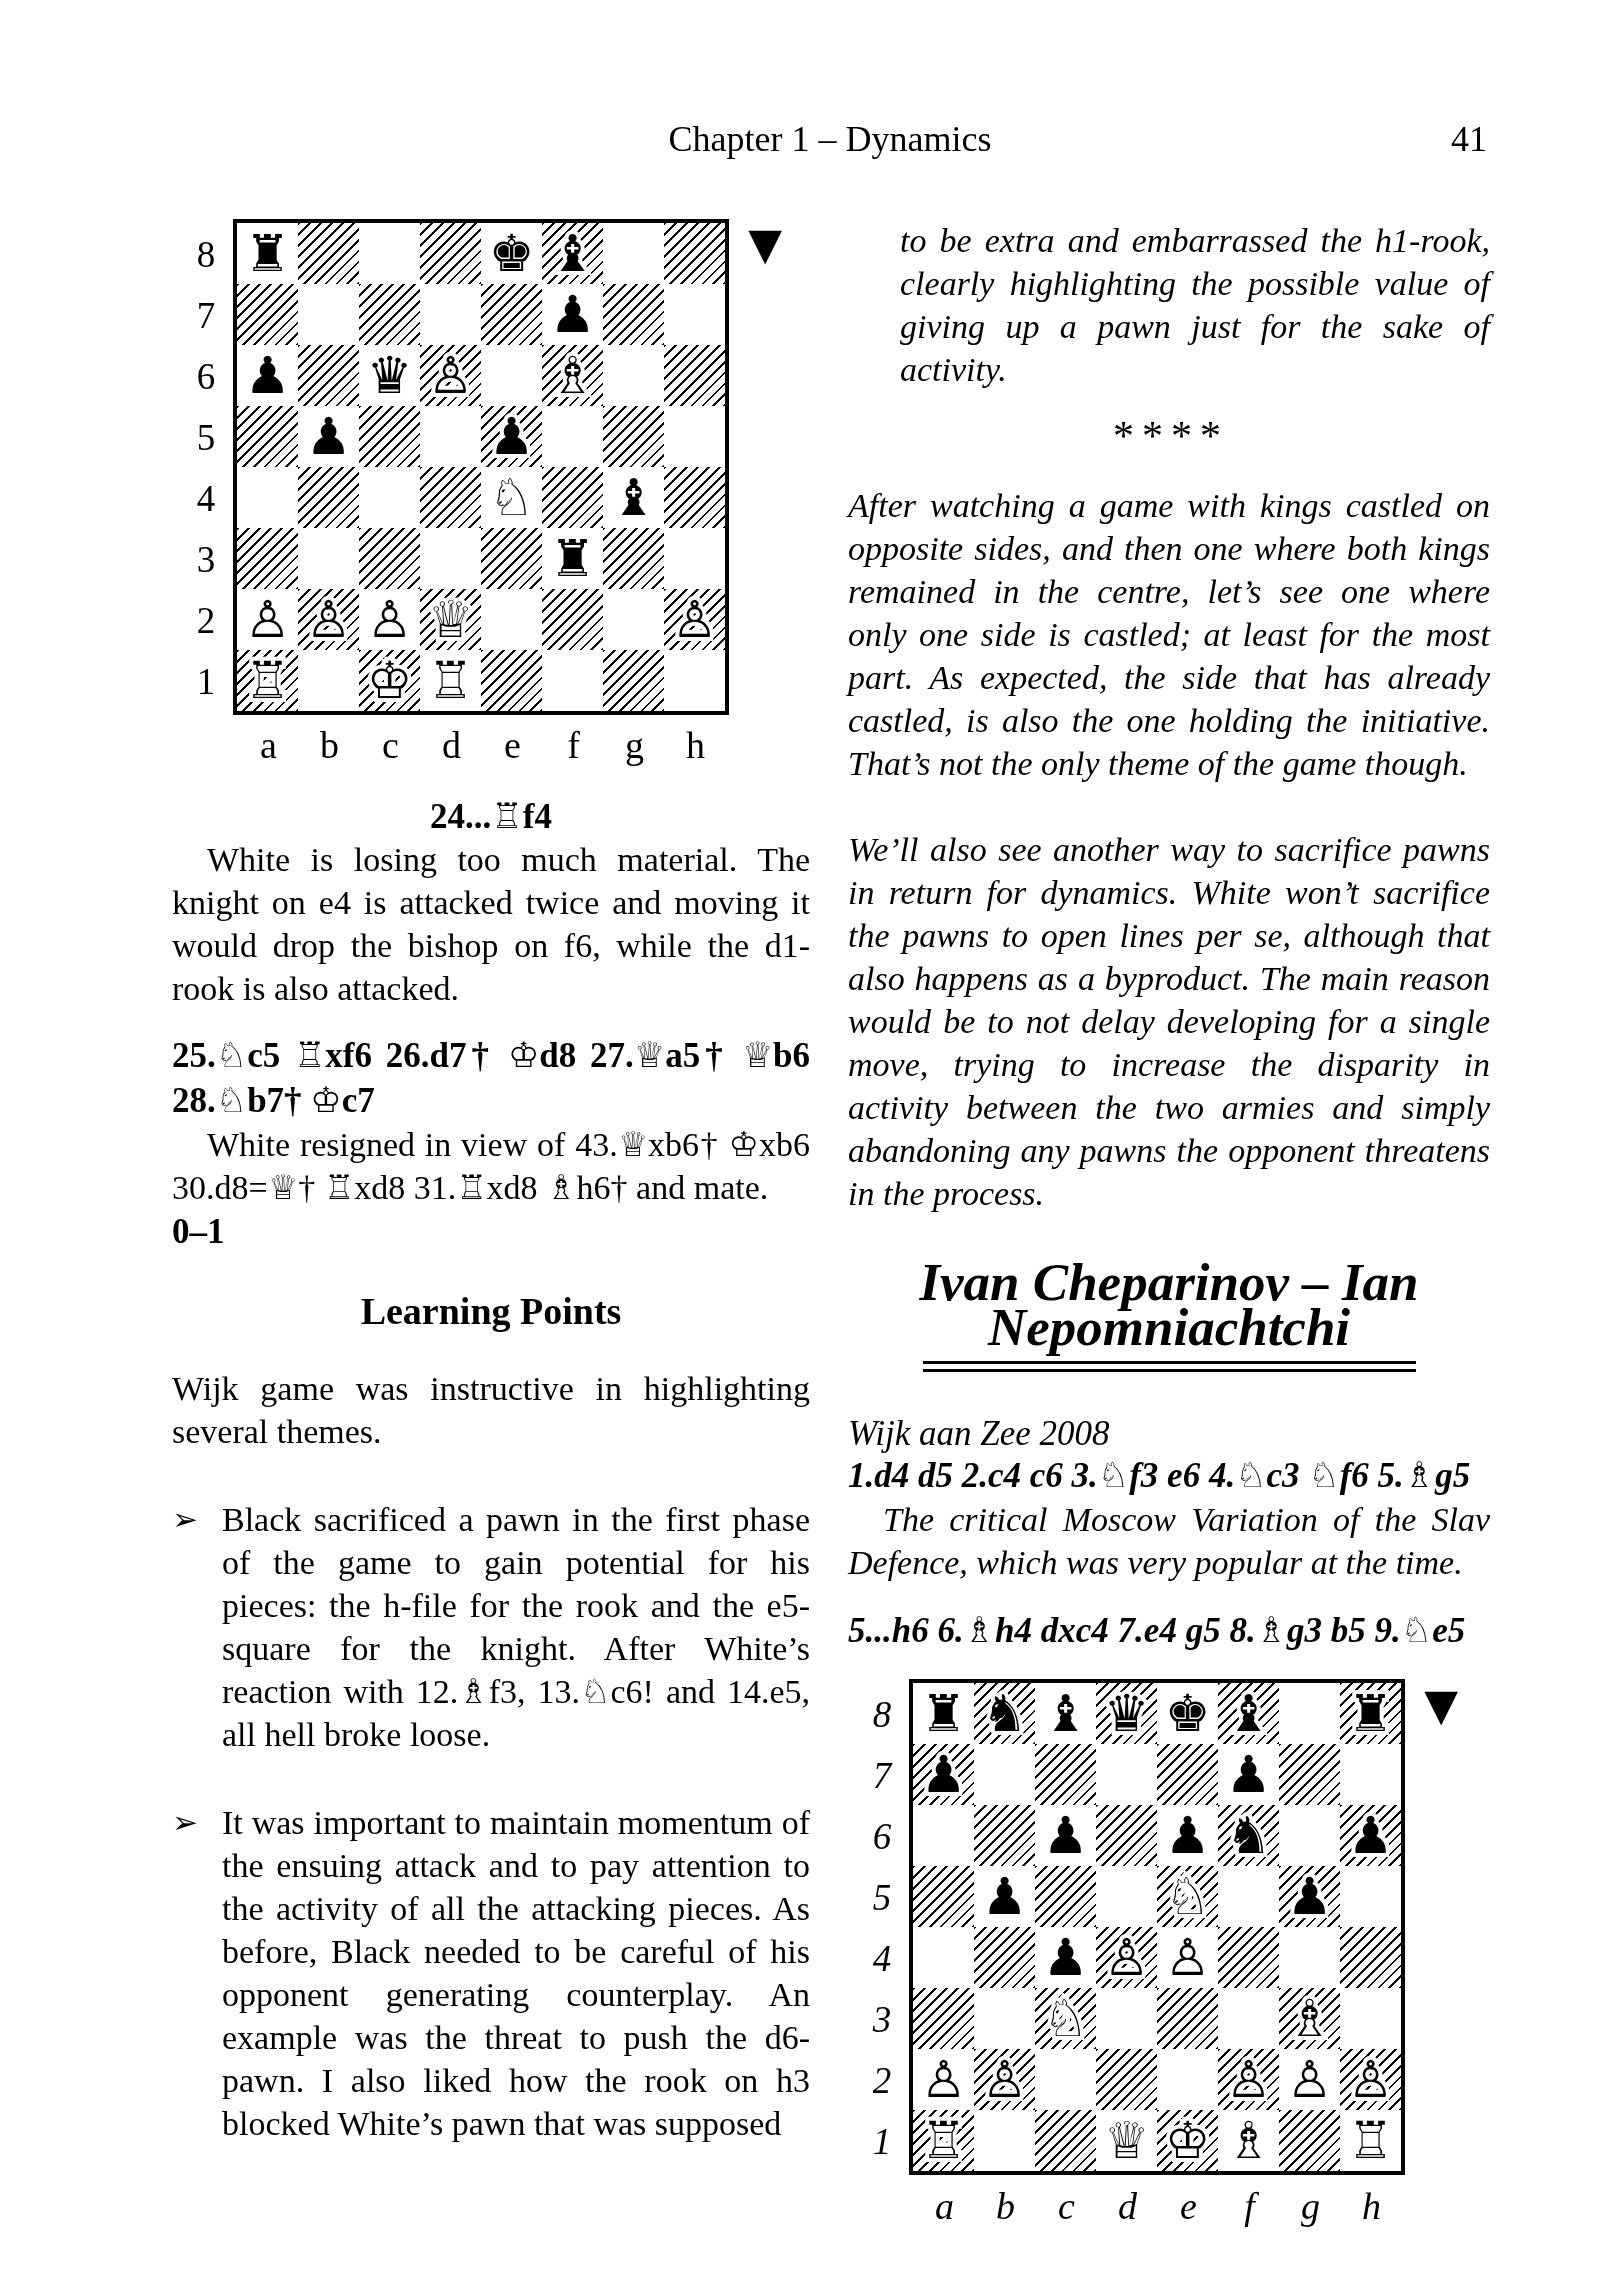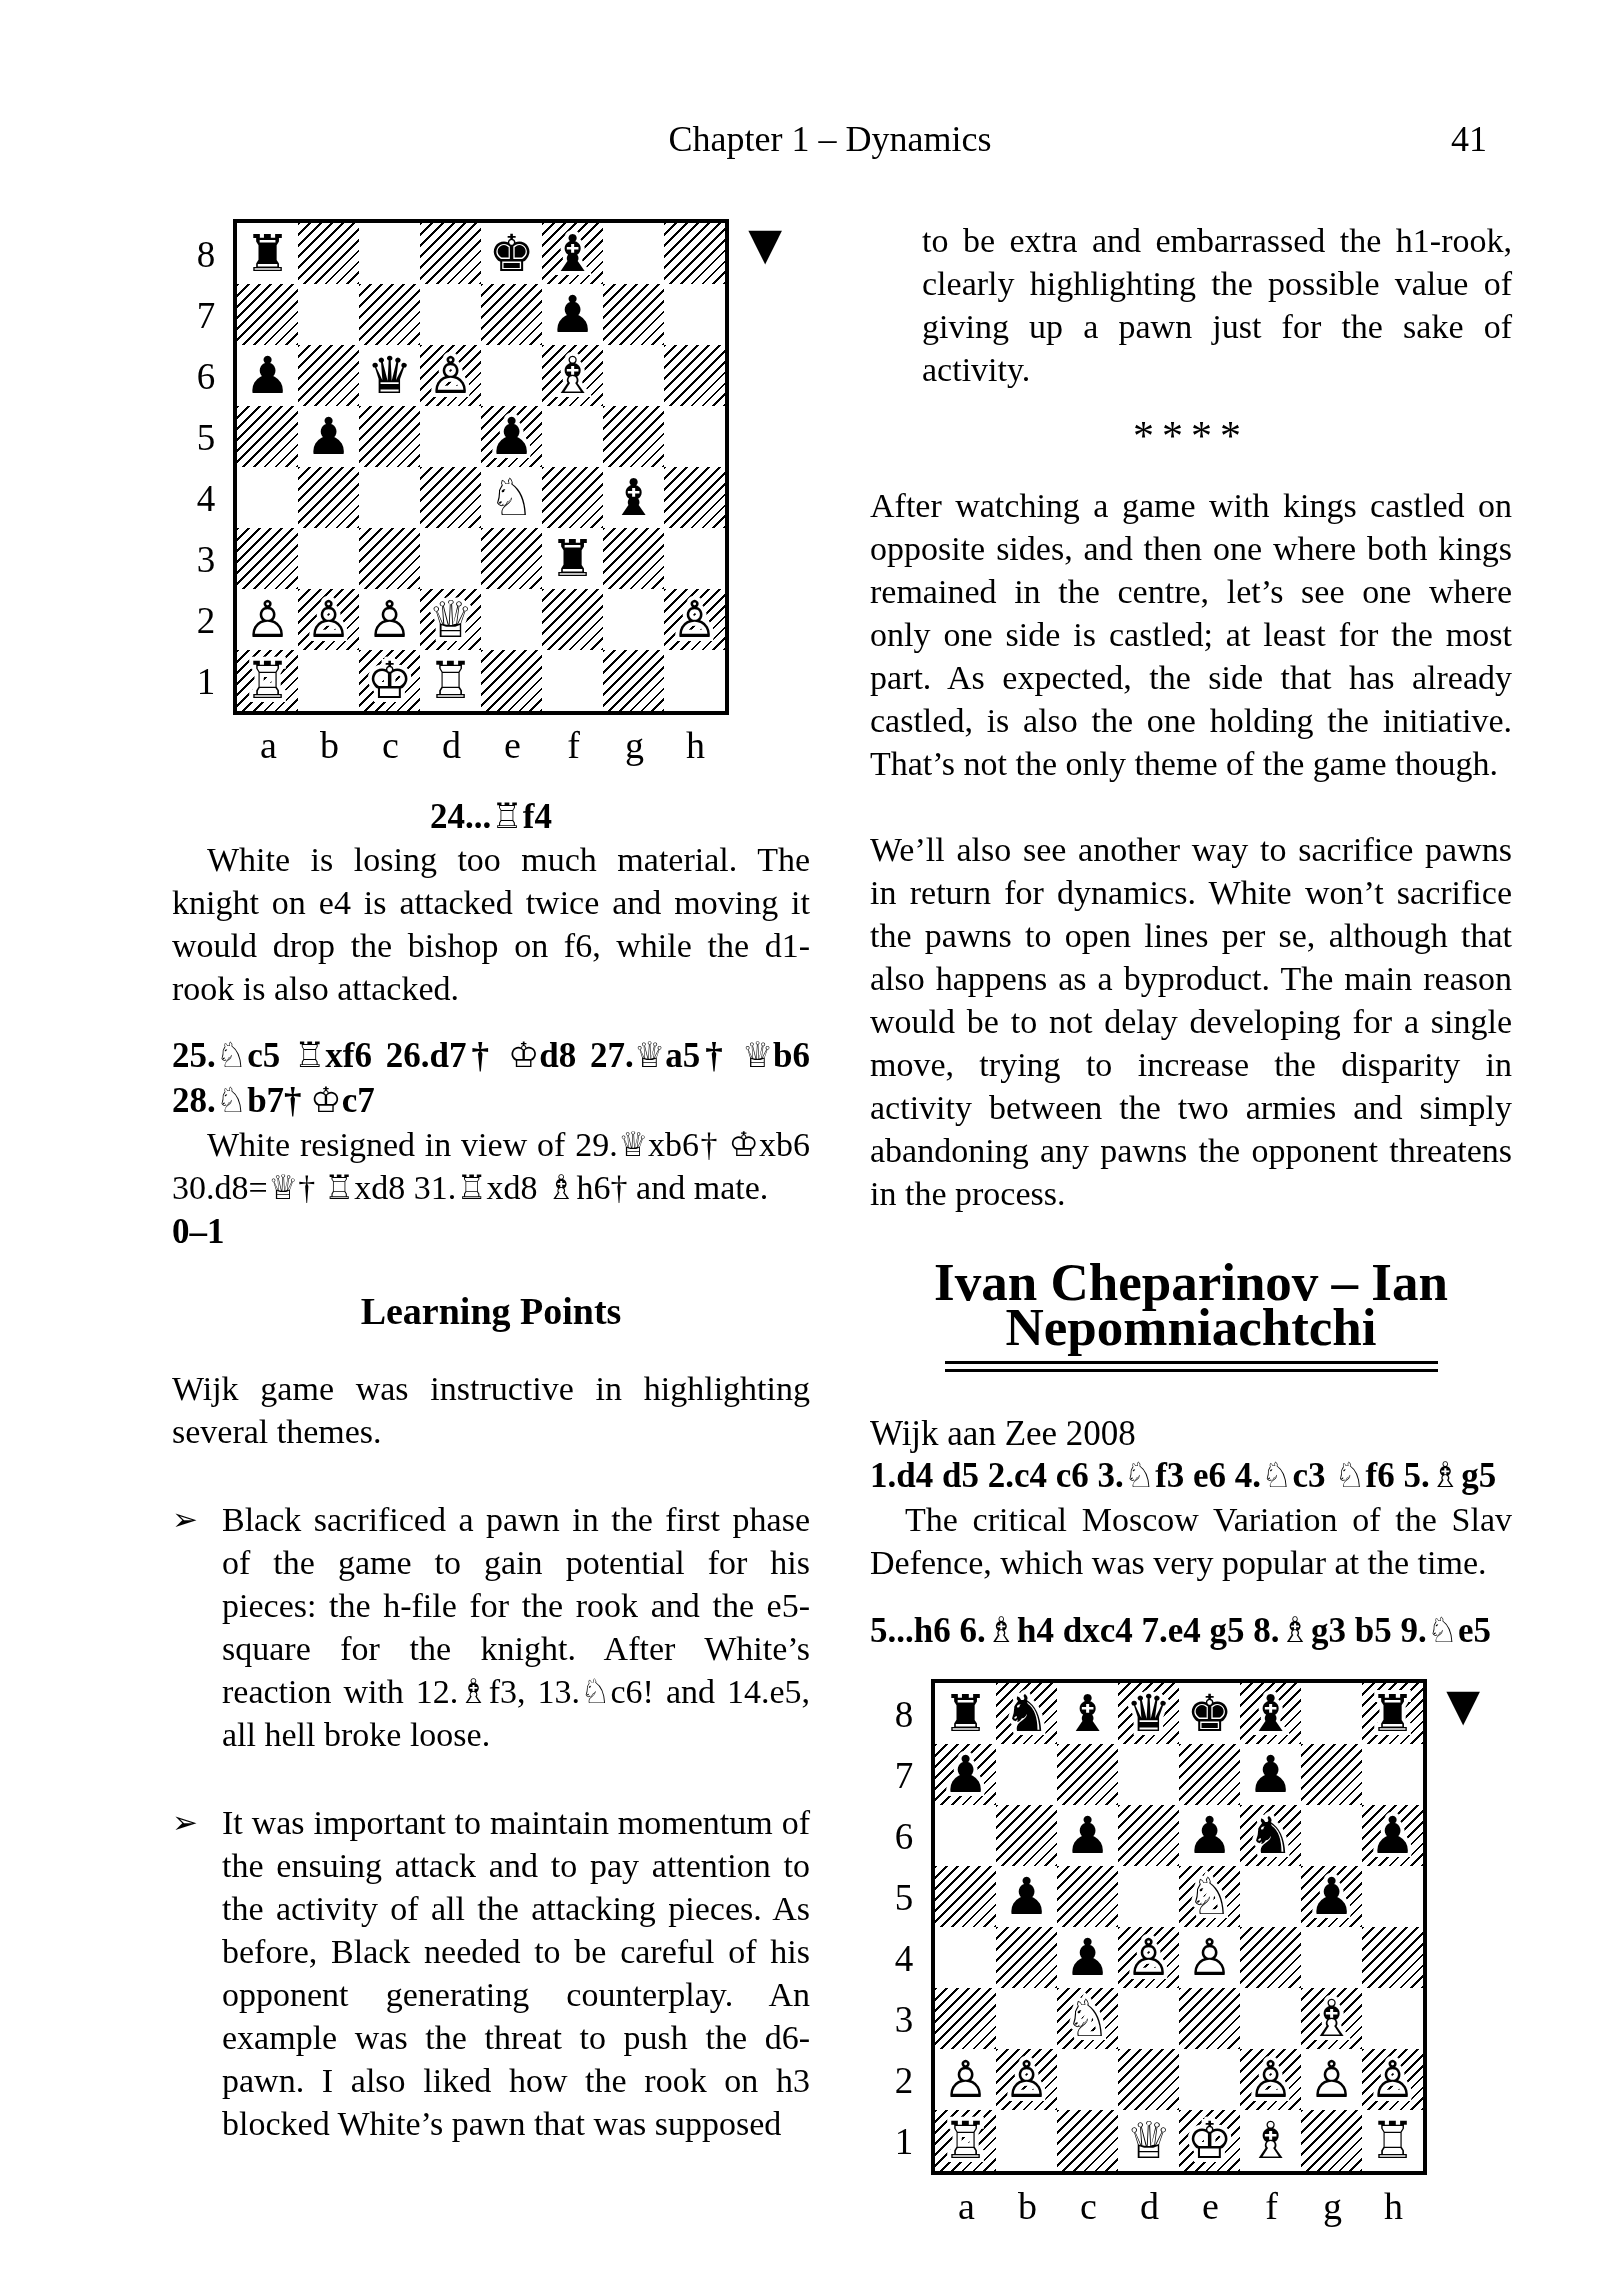--- a/index.html
+++ b/index.html
@@ -12,21 +12,21 @@
   .running-head {
     position:absolute; top:119px; left:172px; width:1316px;
     text-align:center; font-size:36px; line-height:40px;
   }
   .page-num {
     position:absolute; top:119px; right:131px; font-size:36px; line-height:40px;
   }
   
   .col { position:absolute; top:219px; width:638px; }
   .col-left  { left:172px; }
-  .col-right { left:870px; width:642px; }
+  .col-right { left:848px; width:642px;font-style:italic; }
 
   .para { font-size:34px; line-height:43px; text-align:justify; }
   .indent { text-indent:35px; }
   .moves { font-weight:bold; font-size:35px; line-height:45px; text-align:justify; }
   .move-heading { font-weight:bold; font-size:35px; line-height:42px; margin-top:27px;text-align:center; }
   .result-line { font-weight:bold; font-size:35px; line-height:45px; }
   .learning-heading { font-weight:bold; font-size:38px; text-align:center; margin:35px 0 34px; }
   .bullet { display:flex; margin-top:45px; }
   .bullet-marker { flex:none; width:50px; font-family:"DejaVu Sans",sans-serif; font-size:31px; line-height:43px; }
   .bullet-text { flex:1; }
@@ -165,21 +165,21 @@
           <div class="file-label">e</div>
           <div class="file-label">f</div>
           <div class="file-label">g</div>
           <div class="file-label">h</div>
         </div>
     </div>
 
     <div class="move-heading">24...♖f4</div>
     <div class="para indent">White is losing too much material. The knight on e4 is attacked twice and moving it would drop the bishop on f6, while the d1-rook is also attacked.</div>
     <div class="moves" style="margin-top:22.6px;">25.♘c5 ♖xf6 26.d7† ♔d8 27.♕a5† ♕b6 28.♘b7† ♔c7</div>
-    <div class="para indent">White resigned in view of 29.♕xb6† ♔xb6 30.d8=♕† ♖xd8 31.♖xd8 ♗h6† and mate.</div>
+    <div class="para indent">White resigned in view of 43.♕xb6† ♔xb6 30.d8=♕† ♖xd8 31.♖xd8 ♗h6† and mate.</div>
     <div class="result-line">0–1</div>
     <div class="learning-heading">Learning Points</div>
     <div class="para">Wijk game was instructive in highlighting several themes.</div>
 
     <div class="bullet">
       <span class="bullet-marker">➢</span>
       <span class="bullet-text para">Black sacrificed a pawn in the first phase of the game to gain potential for his pieces: the h-file for the rook and the e5-square for the knight. After White’s reaction with 12.♗f3, 13.♘c6! and 14.e5, all hell broke loose.</span>
     </div>
     <div class="bullet">
       <span class="bullet-marker">➢</span>

